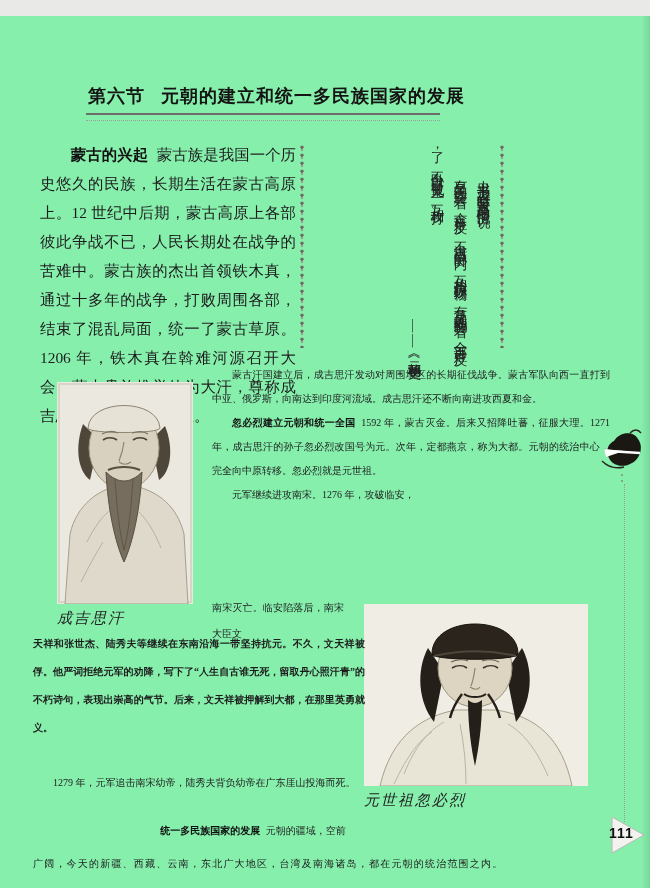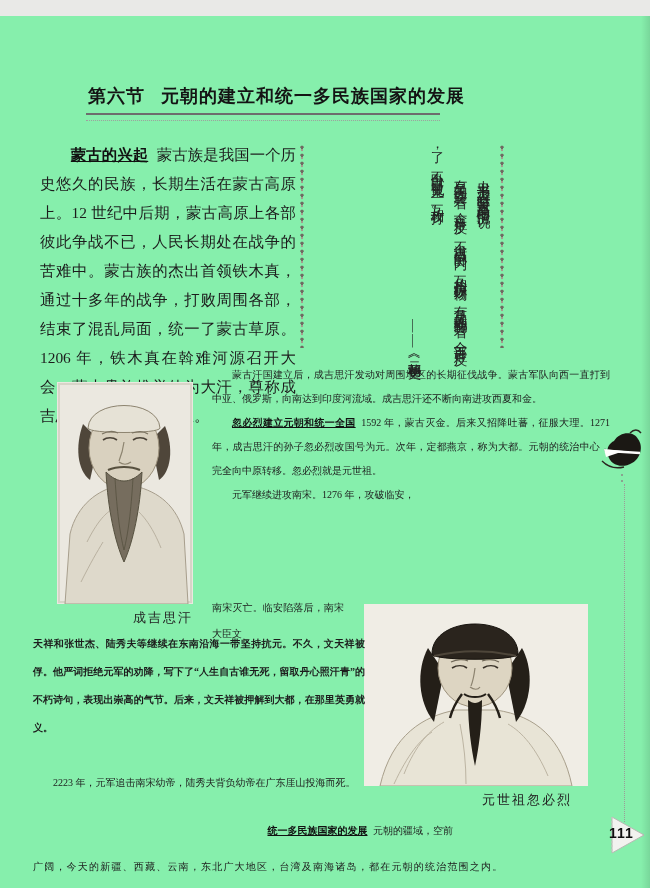--- a/index.html
+++ b/index.html
@@ -18,53 +18,53 @@
   .title-row{position:absolute;left:88px;top:68px;white-space:nowrap;
     font-family:"Liberation Sans","DejaVu Sans",sans-serif;
     font-weight:700;font-size:18px;color:#141414;letter-spacing:1px;}
   .title-row .sec{margin-right:16px;}
   .title-rule{position:absolute;left:86px;top:97px;width:354px;height:5px;
     border-top:2px solid #6d6d6d;border-bottom:1px dotted #9f9f9f;}
 
   
   .bt{position:absolute;text-align:justify;font-size:10px;color:#1c1c1c;}
   .lead{font-family:"Liberation Sans","DejaVu Sans",sans-serif;
-    font-weight:700;margin-right:.55em;color:#111;text-decoration:underline;}
+    font-weight:700;margin-right:.55em;color:#111;}
   .indent{text-indent:2em;margin:0;}
   p.flow{margin:0;}
 
   .p1{left:40px;top:124px;width:256px;line-height:29px;font-size:15.4px;}
   .pB{left:212px;top:347px;width:398px;line-height:24px;}
   .pC{left:212px;top:579px;width:132px;line-height:25.5px;}
   .pD{left:33px;top:614px;width:332px;line-height:28px;font-weight:bold;}
   .pE{left:33px;top:753px;width:324px;line-height:27px;}
-  .pF1{left:33px;top:808px;width:420px;white-space:nowrap;text-align:right;}
-  .pF2{left:33px;top:834px;width:576px;line-height:33px;letter-spacing:1.2px;}
+  .pF1{left:33px;top:808px;width:420px;white-space:nowrap;text-align:center;}
+  .pF2{left:33px;top:834px;width:576px;line-height:27px;letter-spacing:1.2px;}
 
   
   .quote-box{position:absolute;left:298px;top:122px;width:208px;height:224px;
     display:flex;flex-direction:row;}
   .orn{width:8px;height:204px;margin:6px 0;
     background-image:radial-gradient(circle at 50% 40%,#6f6a61 1.4px,rgba(0,0,0,0) 1.9px),
                      radial-gradient(circle at 50% 78%,#a39c8e 0.9px,rgba(0,0,0,0) 1.4px);
     background-size:8px 8px;}
   .quote-text{flex:1;height:216px;margin-top:4px;padding:0 3px;
     writing-mode:vertical-rl;font-size:13.5px;line-height:23px;
     letter-spacing:2.5px;color:#222;text-align:left;}
   .quote-text p{margin:0;}
   .quote-text .qi{text-indent:2em;}
   .quote-text .attr{text-indent:0;text-align:right;letter-spacing:1.5px;}
 
   
   .fig{position:absolute;}
   .fig-genghis{left:57px;top:366px;width:136px;}
   .fig-kublai{left:364px;top:588px;width:208px;}
   .fig svg{display:block;}
-  .caption{margin-top:5px;text-align:right;font-size:13px;
-    letter-spacing:2px;color:#222;}
+  .caption{margin-top:5px;text-align:left;font-size:15px;
+    letter-spacing:2px;color:#222;font-style:italic;}
 
   
   .ornament{position:absolute;left:600px;top:411px;}
   .dotline{position:absolute;left:624px;top:468px;height:338px;width:0;
     border-left:1px dotted #9c9c98;}
   .marker{position:absolute;left:604px;top:799px;width:46px;height:42px;}
   .marker svg{position:absolute;left:0;top:0;}
   .pageno{position:absolute;left:5px;top:10px;
     font-family:"Liberation Sans","DejaVu Sans",sans-serif;
     font-weight:700;font-size:14px;color:#0f0f0f;letter-spacing:1px;}
@@ -141,21 +141,21 @@
       <path d="M104,96 C104,124 108,148 111,162 C114,148 118,124 118,96 C113,100 109,100 104,96 Z" fill="#241f18"></path>
     </svg>
     <div class="caption">元世祖忽必烈</div>
   </div>
 
   <div class="bt pD">
     <p class="flow"><span>天祥和张世杰、陆秀夫等继续在东南沿海一带坚持抗元。不久，文天祥被俘。他严词拒绝元军的劝降，写下了“人生自古谁无死，留取丹心照汗青”的不朽诗句，表现出崇高的气节。后来，文天祥被押解到大都，在那里英勇就义。</span></p>
   </div>
 
   <div class="bt pE">
-    <p class="flow indent"><span>2223 年，元军追击南宋幼帝，陆秀夫背负幼帝在广东厓山投海而死。</span></p>
+    <p class="flow indent"><span>1279 年，元军追击南宋幼帝，陆秀夫背负幼帝在广东厓山投海而死。</span></p>
   </div>
 
   <div class="bt pF1">
     <span style="display:inline-block;width:2em;"></span><span class="lead">统一多民族国家的发展</span><span>元朝的疆域，空前</span>
   </div>
   <div class="bt pF2">
     <p class="flow"><span>广阔，今天的新疆、西藏、云南，东北广大地区，台湾及南海诸岛，都在元朝的统治范围之内。</span></p>
   </div>
 
   <div class="ornament">

